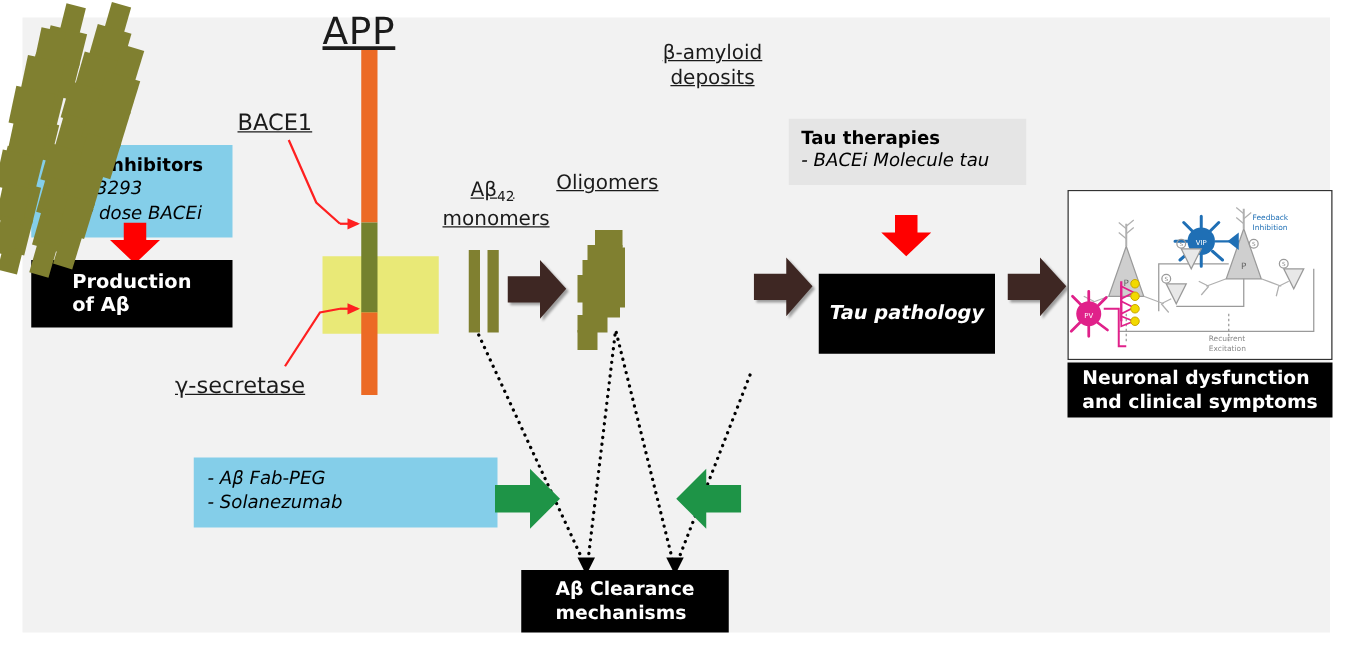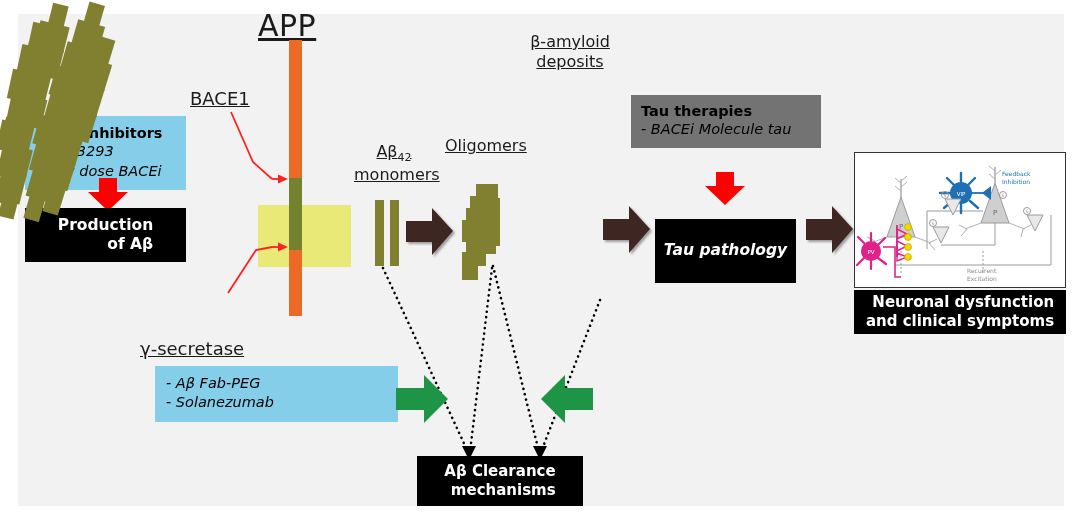--- a/index.html
+++ b/index.html
@@ -9,21 +9,21 @@
   #canvas{position:absolute;left:0;top:0;width:1080px;height:520px;background:#ffffff;}
   #panel{position:absolute;left:18px;top:14px;width:1046px;height:492px;background:#F2F2F2;}
 
   .abs{position:absolute;}
   .nosel{user-select:none;text-decoration:underline;}
 
   
   .lbl{position:absolute;color:#1b1b1b;white-space:nowrap;}
   #app-label{left:258px;top:8px;font-size:30px;letter-spacing:.5px;}
   #bace1-label{left:190px;top:88px;font-size:18px;}
-  #gsec-label{left:140px;top:298px;font-size:18px;margin-top:40px;}
+  #gsec-label{left:140px;top:298px;font-size:18px;}
   #abeta-label{left:354px;top:142px;font-size:16px;text-align:center;line-height:1.22;width:80px;}
   #abeta-label .sub{font-size:11px;vertical-align:sub;}
   #olig-label{left:445px;top:136px;font-size:16px;}
   #dep-label{left:516px;top:32px;font-size:16px;text-align:center;line-height:1.22;width:108px;}
 
   
   #app-bar-top{left:289px;top:40px;width:13px;height:138px;background:#EC6A25;}
   #app-bar-mid{left:289px;top:178px;width:13px;height:72px;background:#74812E;}
   #app-bar-bot{left:289px;top:250px;width:13px;height:66px;background:#EC6A25;}
   #membrane{left:258px;top:205px;width:93px;height:62px;background:#E9E977;}
@@ -31,25 +31,25 @@
   
   .bluebox{background:#84CEE9;padding:8px 11px 9px 11px;box-sizing:border-box;}
   .boxtitle{font-weight:bold;font-size:14.5px;color:#000;line-height:1.26;}
   .boxitem{font-style:italic;font-size:14.5px;color:#000;line-height:1.33;}
   #bace-inhibitors{left:25px;top:116px;width:161px;}
   #anti-soluble{left:155px;top:366px;width:243px;}
   #anti-amyloid-wrap{left:587px;top:364px;width:246px;border:4px solid #FF0000;background:#ffffff;padding:3px;box-sizing:border-box;}
   #anti-amyloid{width:100%;}
 
   
-  #tau-therapies{left:631px;top:95px;width:190px;background:#737373;padding:7px 10px 8px 10px;box-sizing:border-box;}
+  #tau-therapies{left:631px;top:95px;width:190px;background:#e5e5e5;padding:7px 10px 8px 10px;box-sizing:border-box;}
 
   
   .blackbox{background:#000000;color:#ffffff;font-weight:bold;display:flex;
-            align-items:center;justify-content:center;text-align:right;line-height:1.25;}
+            align-items:center;justify-content:center;text-align:left;line-height:1.25;}
   #production-box{left:25px;top:208px;width:161px;height:54px;font-size:15.5px;}
   #tau-path-box{left:655px;top:219px;width:141px;height:64px;font-size:15.5px;font-style:italic;}
   #clearance-box{left:417px;top:456px;width:166px;height:50px;font-size:15px;}
   #neuro-box{left:854px;top:290px;width:212px;height:44px;font-size:15px;}
 
   
   .olive{background:#808030;position:absolute;}
   #mono1{left:375px;top:200px;width:9px;height:66px;}
   #mono2{left:390px;top:200px;width:9px;height:66px;}
 

